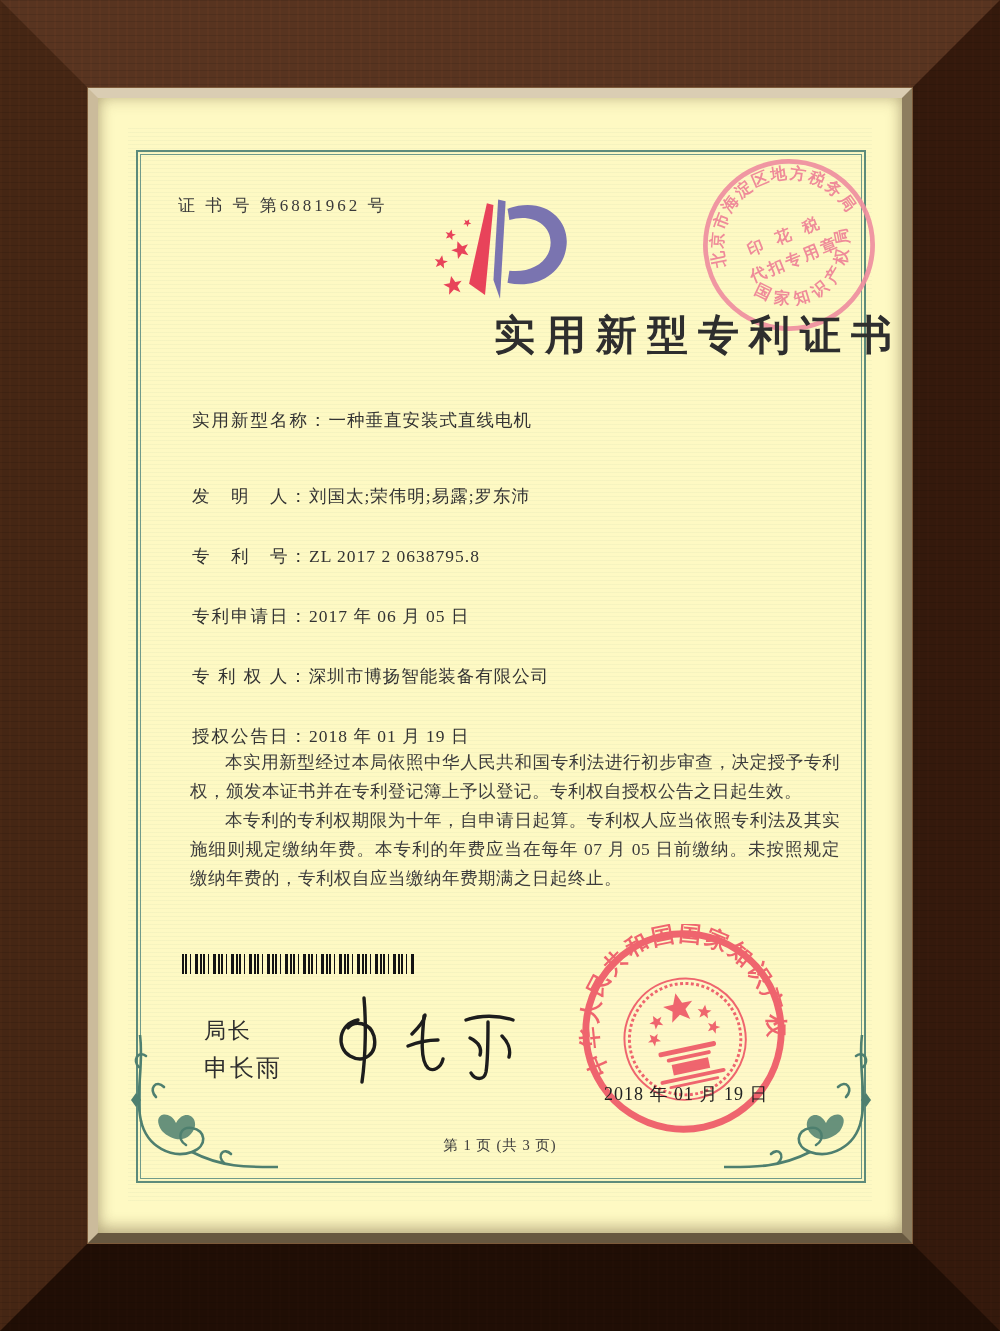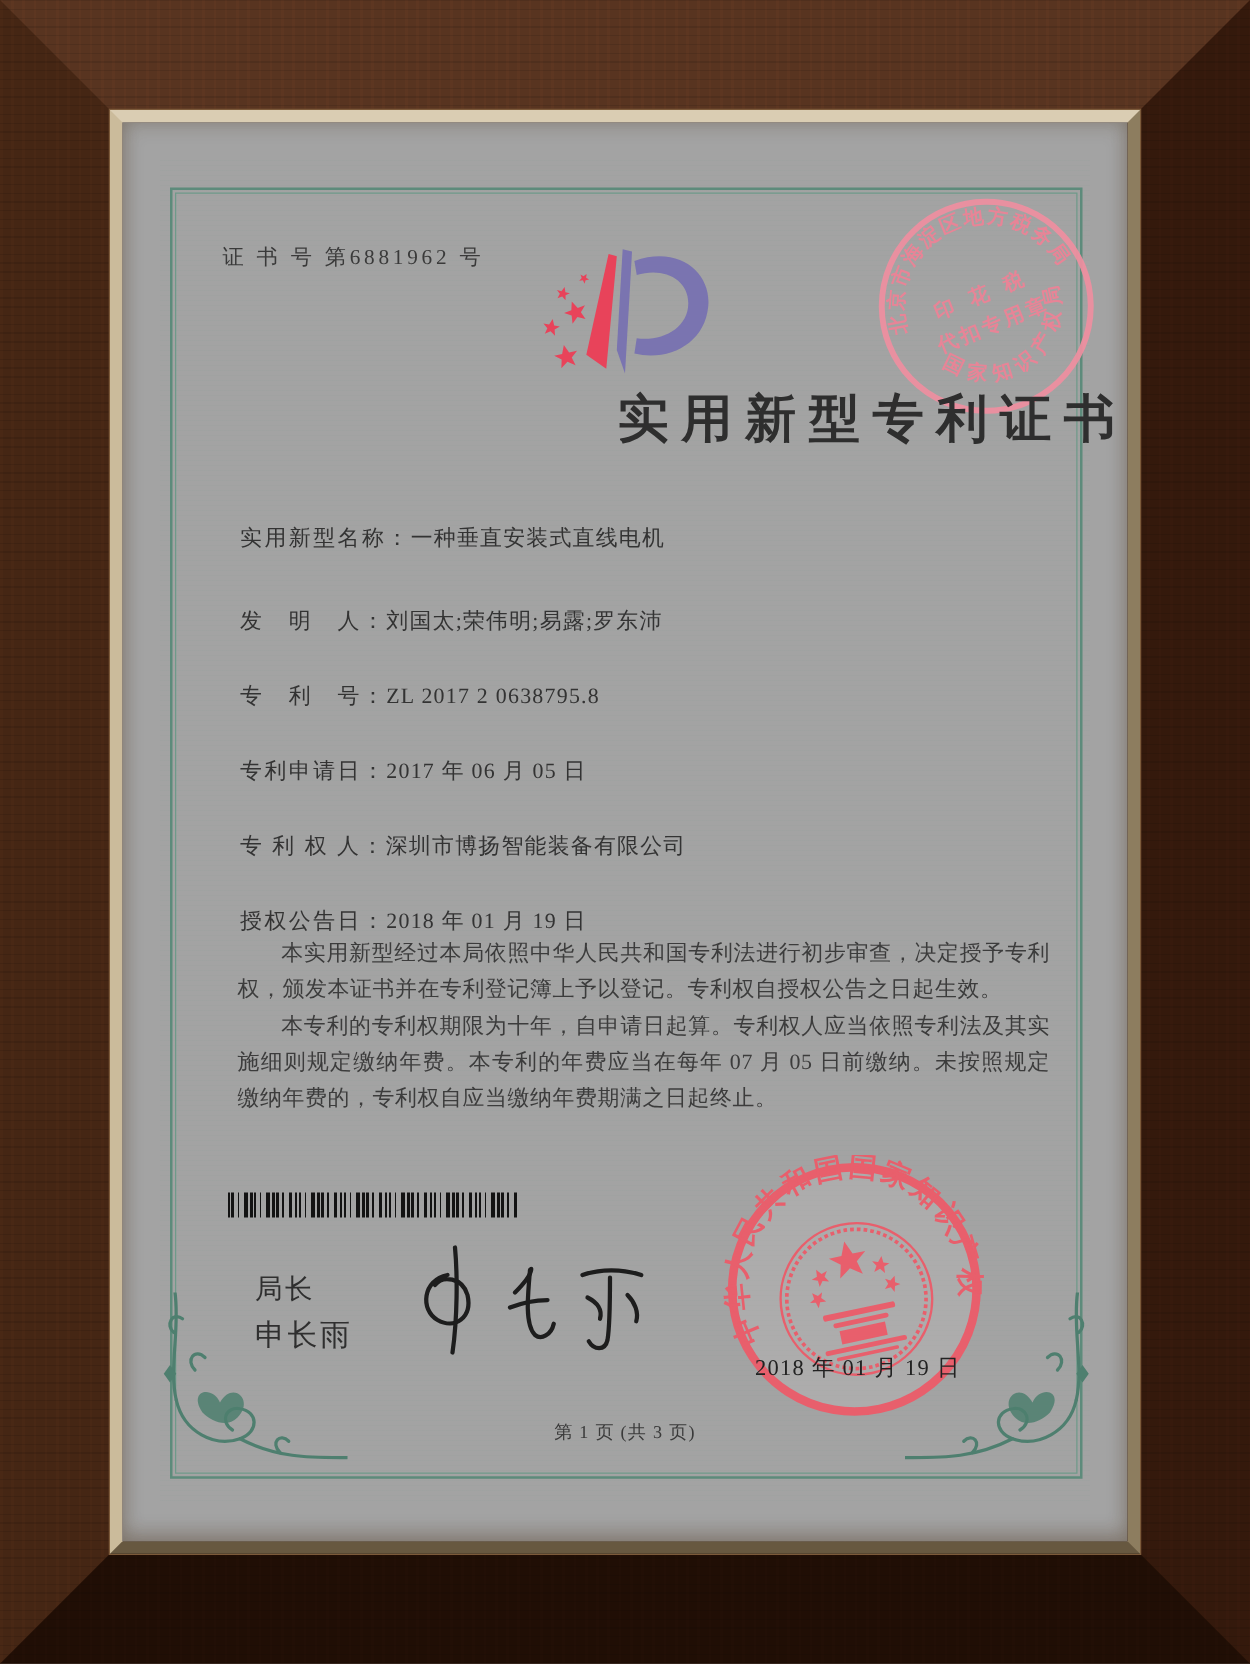--- a/index.html
+++ b/index.html
@@ -23,21 +23,21 @@
   }
   .gold-lip{
     position:absolute;inset:88px;box-sizing:border-box;
     border:10px solid;
     border-color:#dacdb3 #8d7d5f #675840 #cbbb9b;
     box-shadow:0 0 0 1px #7c5a3a;
   }
   
   .paper{
     position:absolute;inset:98px;
-    background:#a3a3a3;
+    background:#fef9c3;
     box-shadow:inset 0 0 16px rgba(70,45,20,.30), inset 0 -8px 14px rgba(70,45,20,.18);
   }
   .paper-texture{
     position:absolute;inset:30px;
     background:repeating-linear-gradient(180deg,rgba(110,150,132,.06) 0 1px,transparent 1px 4px);
     pointer-events:none;
   }
   .green-border{
     position:absolute;left:38px;top:52px;right:36px;bottom:50px;
     border:2px solid #5d8b7b;
@@ -123,21 +123,21 @@
           <textPath href="#taxArcBot" xlink:href="#taxArcBot" startOffset="34">国家知识产权局</textPath>
         </text>
         <text x="100" y="95" text-anchor="middle" font-size="17" fill="#ee8296" letter-spacing="5" font-weight="bold">印 花 税</text>
         <text x="100" y="122" text-anchor="middle" font-size="17" fill="#ee8296" letter-spacing="3" font-weight="bold">代扣专用章</text>
       </g>
     </svg>
   </div>
 
   <div class="title">实用新型专利证书</div>
 
-  <div class="field-row" style="top:320px">
+  <div class="field-row" style="top:310px">
     <span class="field-label">实用新型名称：</span><span>一种垂直安装式直线电机</span>
   </div>
   <div class="field-row" style="top:386px">
     <span class="field-label">发　明　人：</span><span>刘国太;荣伟明;易露;罗东沛</span>
   </div>
   <div class="field-row" style="top:446px">
     <span class="field-label">专　利　号：</span><span>ZL 2017 2 0638795.8</span>
   </div>
   <div class="field-row" style="top:506px">
     <span class="field-label">专利申请日：</span><span>2017 年 06 月 05 日</span>

